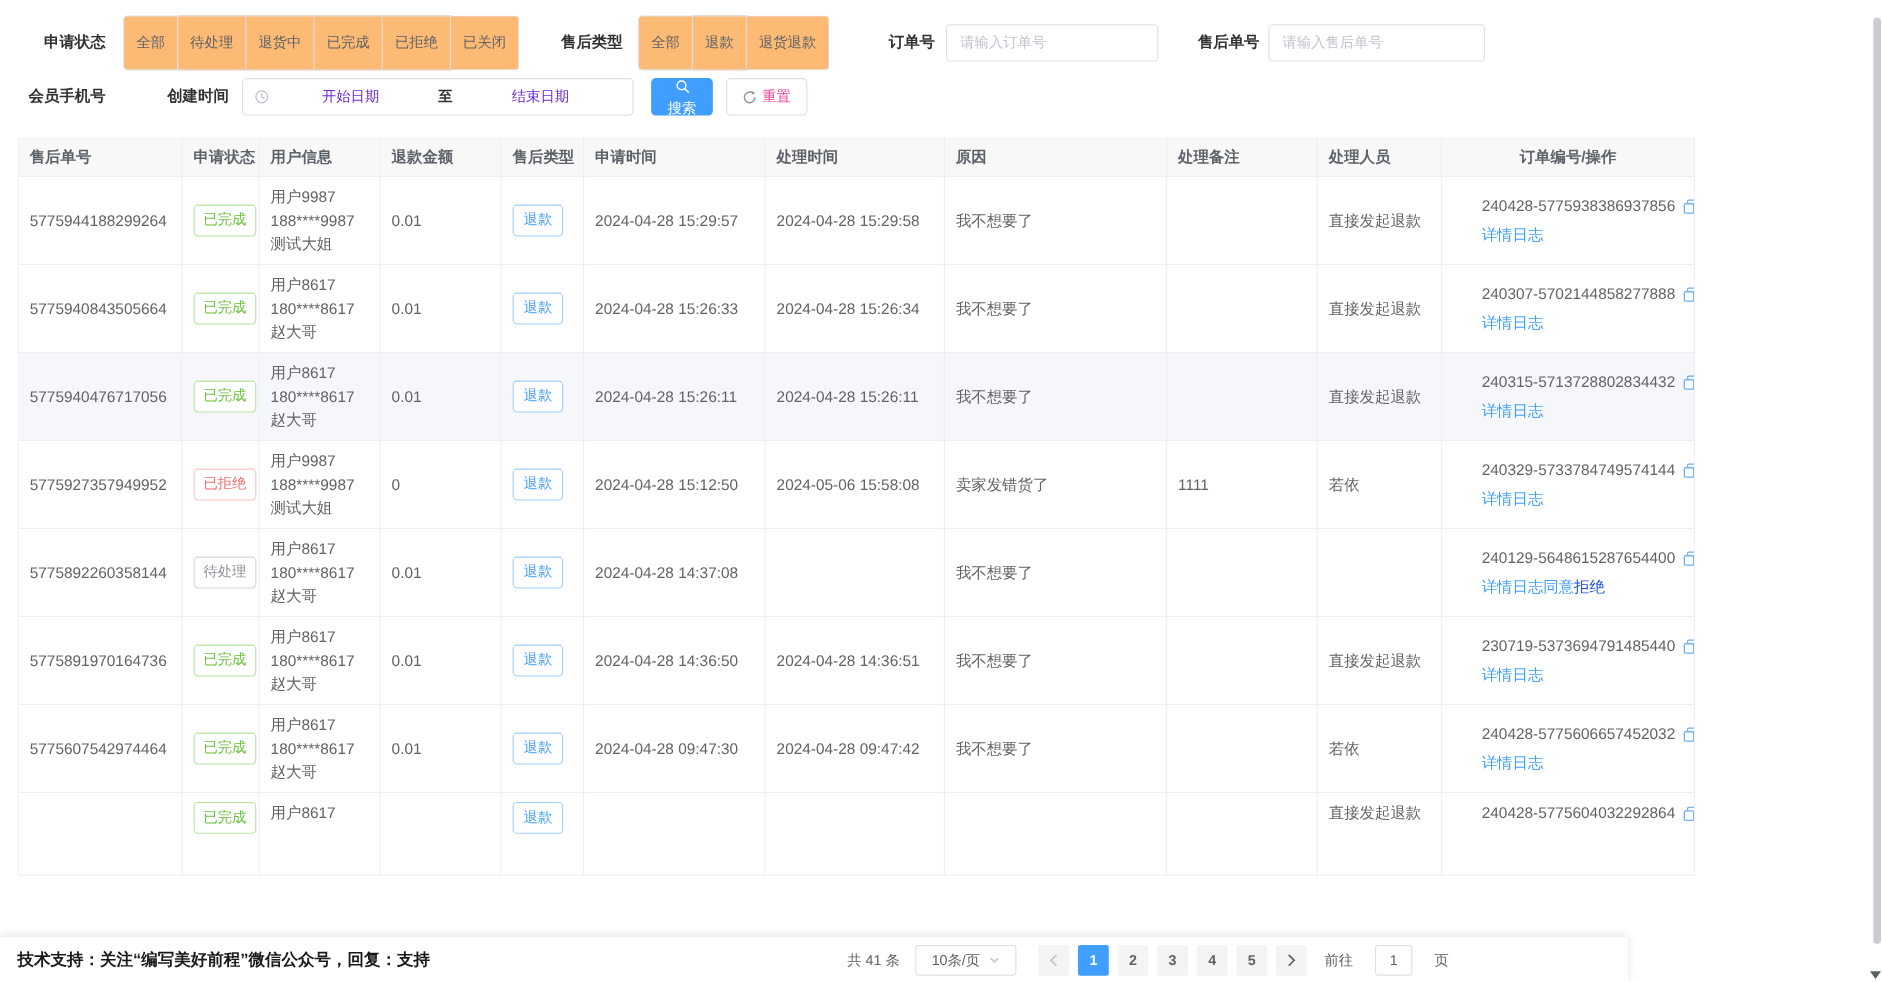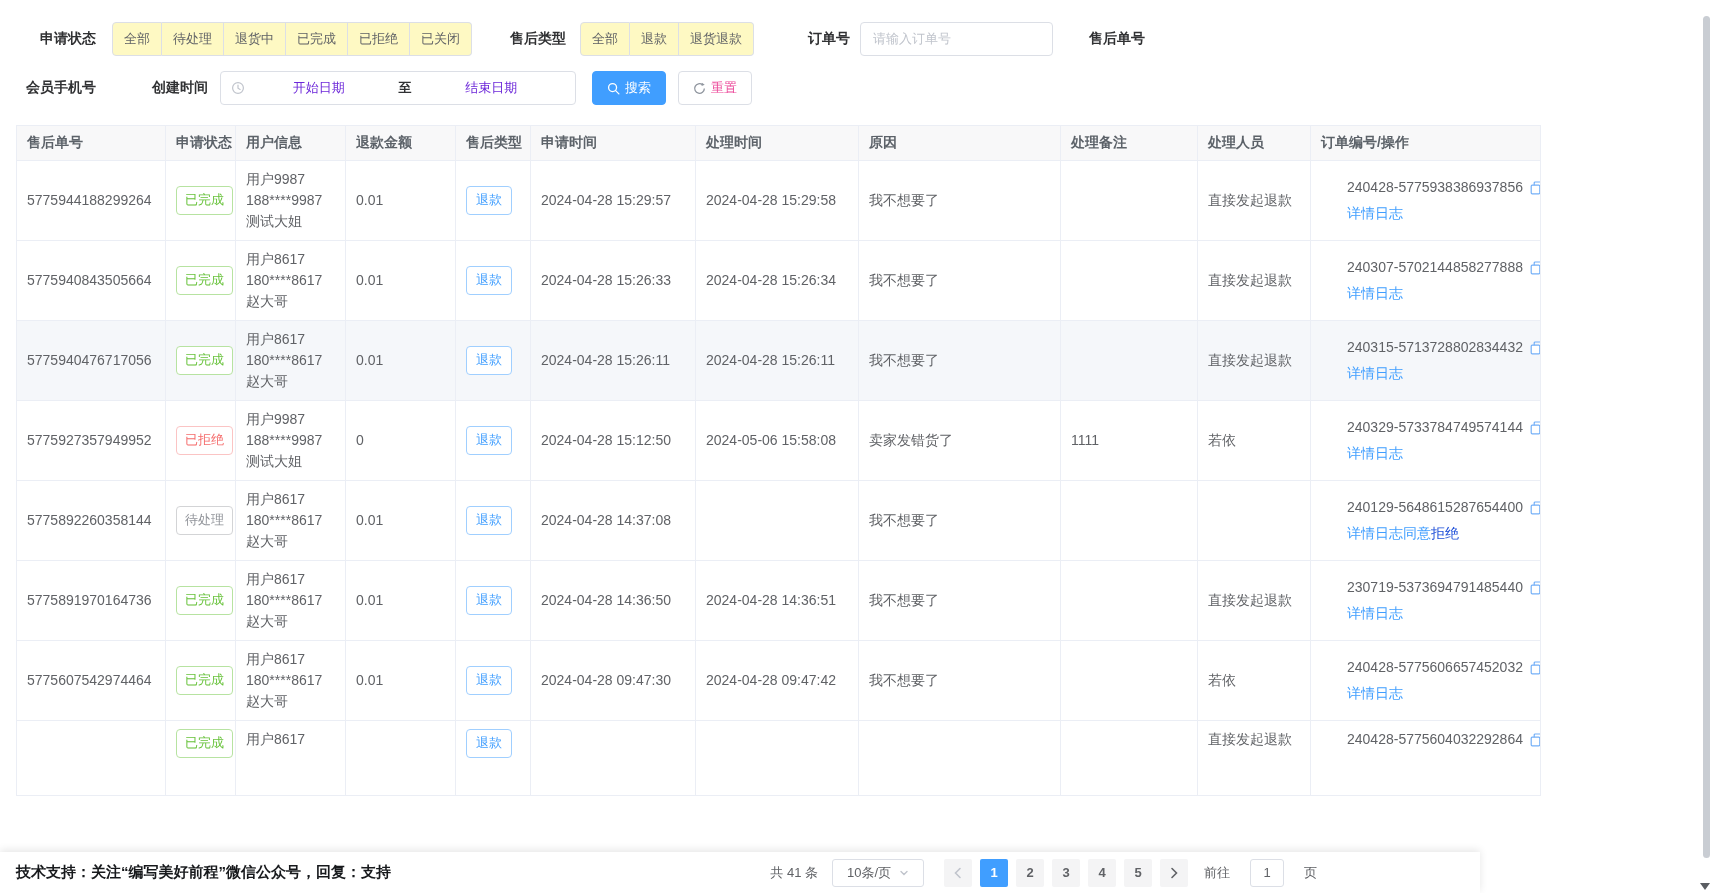--- a/index.html
+++ b/index.html
@@ -11,21 +11,21 @@
   .page { position:relative; width:1711px; height:893px; background:#fff; }
 
   
   .filters { padding:22px 0 0 16px; }
   .frow { display:flex; align-items:center; height:34px; }
   .frow + .frow { margin-top:15px; }
   .flabel { font-weight:700; color:#303133; font-size:14px; flex:none; white-space:nowrap; }
   .flabel.w80 { width:80px; text-align:right; margin-right:16px; }
   .btn-group { display:inline-flex; flex:none; }
   .gbtn {
-    height:34px; padding:0 11px; background:#fef9c3; border:1px solid #dcdfe6; border-left:none;
+    height:50px; padding:0 11px; background:#fdba74; border:1px solid #dcdfe6; border-left:none;
     font-size:13px; color:#606266; cursor:pointer; font-family:inherit; white-space:nowrap;
   }
   .gbtn:first-child { border-left:1px solid #dcdfe6; border-radius:4px 0 0 4px; }
   .gbtn:last-child { border-radius:0 4px 4px 0; }
   .ipt {
     height:34px; border:1px solid #dcdfe6; border-radius:4px; padding:0 12px;
     font-size:13px; color:#606266; outline:none; font-family:Liberation Serif, serif; background:#fff;
   }
   .ipt::placeholder { color:#c0c4cc; }
   .ml38 { margin-left:38px; } .ml54 { margin-left:54px; } .ml36 { margin-left:36px; }
@@ -34,28 +34,28 @@
   .date-range {
     display:flex; align-items:center; width:356px; height:34px; flex:none;
     border:1px solid #dcdfe6; border-radius:4px; padding:0 10px; background:#fff; cursor:pointer;
   }
   .dr-ph { flex:1; text-align:center; color:#6d28d9; font-size:13px; }
   .dr-sep { color:#303133; font-size:13px; font-weight:700; padding:0 6px; }
   .btn {
     height:34px; border-radius:4px; font-size:13px; display:inline-flex; align-items:center; gap:5px;
     padding:0 14px; cursor:pointer; border:1px solid #dcdfe6; background:#fff; color:#ec4899; font-family:inherit; flex:none;
   }
-  .btn.primary { background:#409eff; border-color:#409eff; color:#fff; }
+  .btn.primary { background:#409eff; border-color:#409eff; color:#fff;flex-direction:column; }
 
   
   .table-wrap { margin:20px 0 0 16px; width:1525px; height:724px; overflow:hidden; }
   table { border-collapse:collapse; table-layout:fixed; width:1524px; font-size:14px; }
   th,td { border:1px solid #ebeef5; padding:8px 10px; text-align:left; vertical-align:middle; overflow:hidden; }
   th { height:23px; background:#f8f8f9; color:#5c6269; font-weight:700; white-space:nowrap; }
-  th.center { }
+  th.center { text-align:center; }
   td { height:75px; color:#606266; line-height:21px; }
   tr.hl td { background:#f5f7fa; }
   tr.clip td { vertical-align:top; }
   .status-cell { padding:8px 4px 8px 10px; }
   .tag {
     display:inline-block; padding:6px 8px; font-size:13px; border-radius:4px;
     border:1px solid; line-height:1.15; background:#fff; white-space:nowrap;
   }
   .tag-success { color:#67c23a; border-color:#b7e3a1; }
   .tag-danger  { color:#f56c6c; border-color:#fbc4c4; }
@@ -122,20 +122,21 @@
       <div class="btn-group" style="margin-left:14px" id="type-group">
           <button class="gbtn">全部</button>
           <button class="gbtn">退款</button>
           <button class="gbtn">退货退款</button>
         </div>
 
       <span class="flabel ml54">订单号</span>
       <input class="ipt w193 ml10" placeholder="请输入订单号" style="">
 
       <span class="flabel ml36">售后单号</span>
+      <input class="ipt w197 ml8" placeholder="请输入售后单号" style="">
     </div>
 
     <div class="frow">
       <span class="flabel w80">会员手机号</span>
 
       <span class="flabel ml40">创建时间</span>
       <div class="date-range ml12">
         <span style="display:inline-flex">
           <svg width="14" height="14" viewBox="0 0 14 14">
               <circle cx="7" cy="7" r="5.4" fill="none" stroke="#c0c4cc" stroke-width="1.2"></circle>

